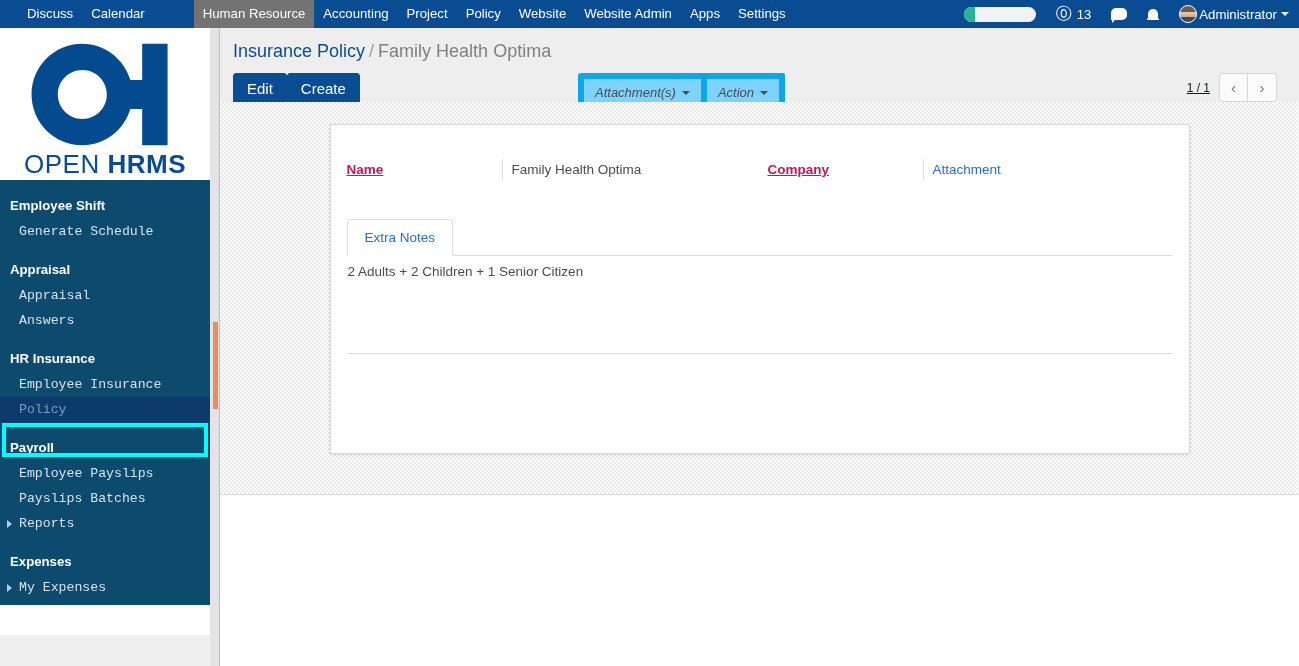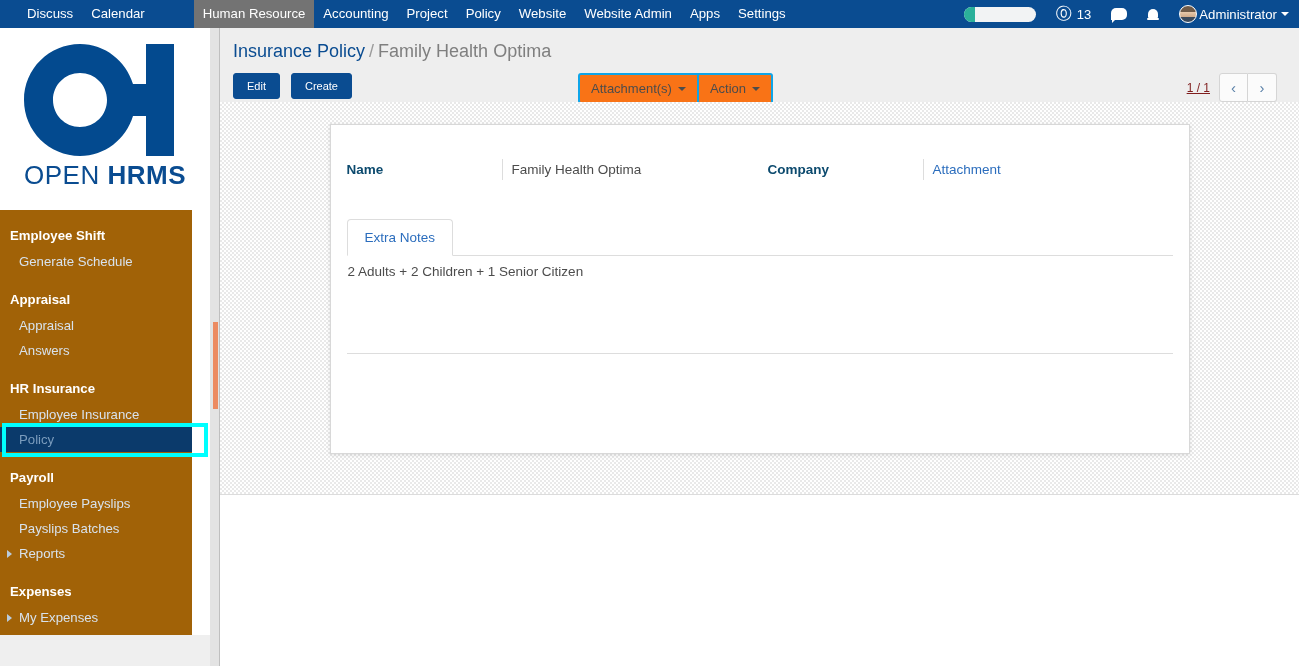--- a/index.html
+++ b/index.html
@@ -100,54 +100,55 @@
   }
 
   
   .sidebar {
     position: absolute; top: 28px; left: 0;
     width: 210px; height: 638px;
     background: #ffffff;
     z-index: 30;
   }
   .logo-box {
-    height: 182px; width: 210px;
+    height: 152px; width: 210px;
     background: #ffffff;
     display: flex; flex-direction: column;
     align-items: center; justify-content: flex-start;
     padding-top: 12px;
   }
   .logo-mark { width: 186px; height: 118px; }
   .logo-text {
     font-size: 26px; letter-spacing: 0.5px;
     color: #0a4c91; margin-top: 2px;
   }
   .logo-text .thin { font-weight: 400; }
   .logo-text .bold { font-weight: 700; }
 
   .menu {
-    background: #a16207;
-    width: 192px;
+    background: #0c4a6e;
+    width: 210px;
     height: 425px;
     padding-top: 12px;
     overflow: hidden;
   }
   .menu-section {
     color: #ffffff;
     font-weight: bold;
     font-size: 13.2px;
     padding: 6px 0 6px 10px;
   }
   .menu-link {
     color: #d8e2ec;
     font-size: 13.2px;
     padding: 5px 0 5px 19px;
     cursor: pointer;
     display: flex; align-items: center;
     white-space: nowrap;
+    font-family: Liberation Mono, monospace;
   }
   .menu-link.has-caret { padding-left: 7px; }
   .menu-link .caret-r {
     width: 0; height: 0;
     border-top: 4px solid transparent;
     border-bottom: 4px solid transparent;
     border-left: 5px solid #b9ccdd;
     margin-right: 7px;
   }
   .menu-link.active {
@@ -208,53 +209,53 @@
   }
   .breadcrumb { font-size: 18px; line-height: 1; margin-bottom: 13px; }
   .bc-link { color: #0a4c91; cursor: pointer; }
   .bc-sep { color: #9b9b9b; margin: 0 4px; }
   .bc-current { color: #7f7f7f; }
 
   .cp-row { display: flex; align-items: flex-start; position: relative; }
   .btn-primary {
     background: #0a4c91; color: #ffffff;
     border: 1px solid #0a4c91;
-    font-size: 11px;
+    font-size: 15px;
     padding: 6px 13px;
     border-radius: 3px;
     cursor: pointer;
-    margin-right: 11px;
+    margin-right: 0;
     font-family: "Liberation Sans", sans-serif;
   }
   .btn-group {
     position: absolute; left: 345px; top: 0;
     display: flex;
   }
   .btn-white {
-    background: #f97316; color: #4c4c4c;
-    border: 2px solid #0ea5e9;
+    background: #7dd3fc; color: #4c4c4c;
+    border: 6px solid #0ea5e9;
     font-size: 13px;
     padding: 6px 11px;
     cursor: pointer;
     font-family: "Liberation Sans", sans-serif;
-    display: flex; align-items: center; gap: 6px;
+    display: flex; align-items: center; gap: 6px; font-style: italic;
   }
   .btn-white:first-child { border-radius: 3px 0 0 3px; }
   .btn-white:last-child { border-radius: 0 3px 3px 0; border-left: none; }
   .caret-dk {
     width: 0; height: 0;
     border-left: 4px solid transparent;
     border-right: 4px solid transparent;
     border-top: 4px solid #4c4c4c;
   }
   .pager {
     position: absolute; right: 8px; top: 0;
     display: flex; align-items: center;
   }
-  .pager-count { font-size: 12px; color: #7f1d1d; margin-right: 9px; white-space: nowrap; text-decoration: underline; }
+  .pager-count { font-size: 12px; color: #0f172a; margin-right: 9px; white-space: nowrap; text-decoration: underline; }
   .pager-btn {
     background: #fbfbfb; border: 1px solid #d5d5d5;
     width: 29px; height: 29px;
     display: flex; align-items: center; justify-content: center;
     cursor: pointer; color: #5a80a8; font-size: 15px;
   }
   .pager-btn:first-of-type { border-radius: 3px 0 0 3px; }
   .pager-btn:last-of-type { border-radius: 0 3px 3px 0; border-left: none; }
 
   
@@ -274,22 +275,22 @@
     background: #ffffff;
     border: 1px solid #d8d8d8;
     box-shadow: 0 1px 4px rgba(0,0,0,0.12);
     height: 330px;
     padding: 34px 16px 0 16px;
     position: relative;
   }
   .field-row { display: flex; align-items: flex-start; }
   .fld { display: flex; align-items: baseline; }
   .fld-label {
-    font-size: 13.5px; font-weight: bold; color: #0c4a6e;
-    width: 155px; flex: none;
+    font-size: 13.5px; font-weight: bold; color: #be185d;
+    width: 155px; flex: none; text-decoration: underline;
   }
   .fld-value {
     font-size: 13.5px; color: #4c4c4c;
     border-left: 1px solid #dddddd;
     padding: 3px 0 3px 9px;
     min-width: 250px;
   }
   .fld-value.link { color: #2b6dbd; cursor: pointer; }
   .fld-gap { width: 98px; }
 

